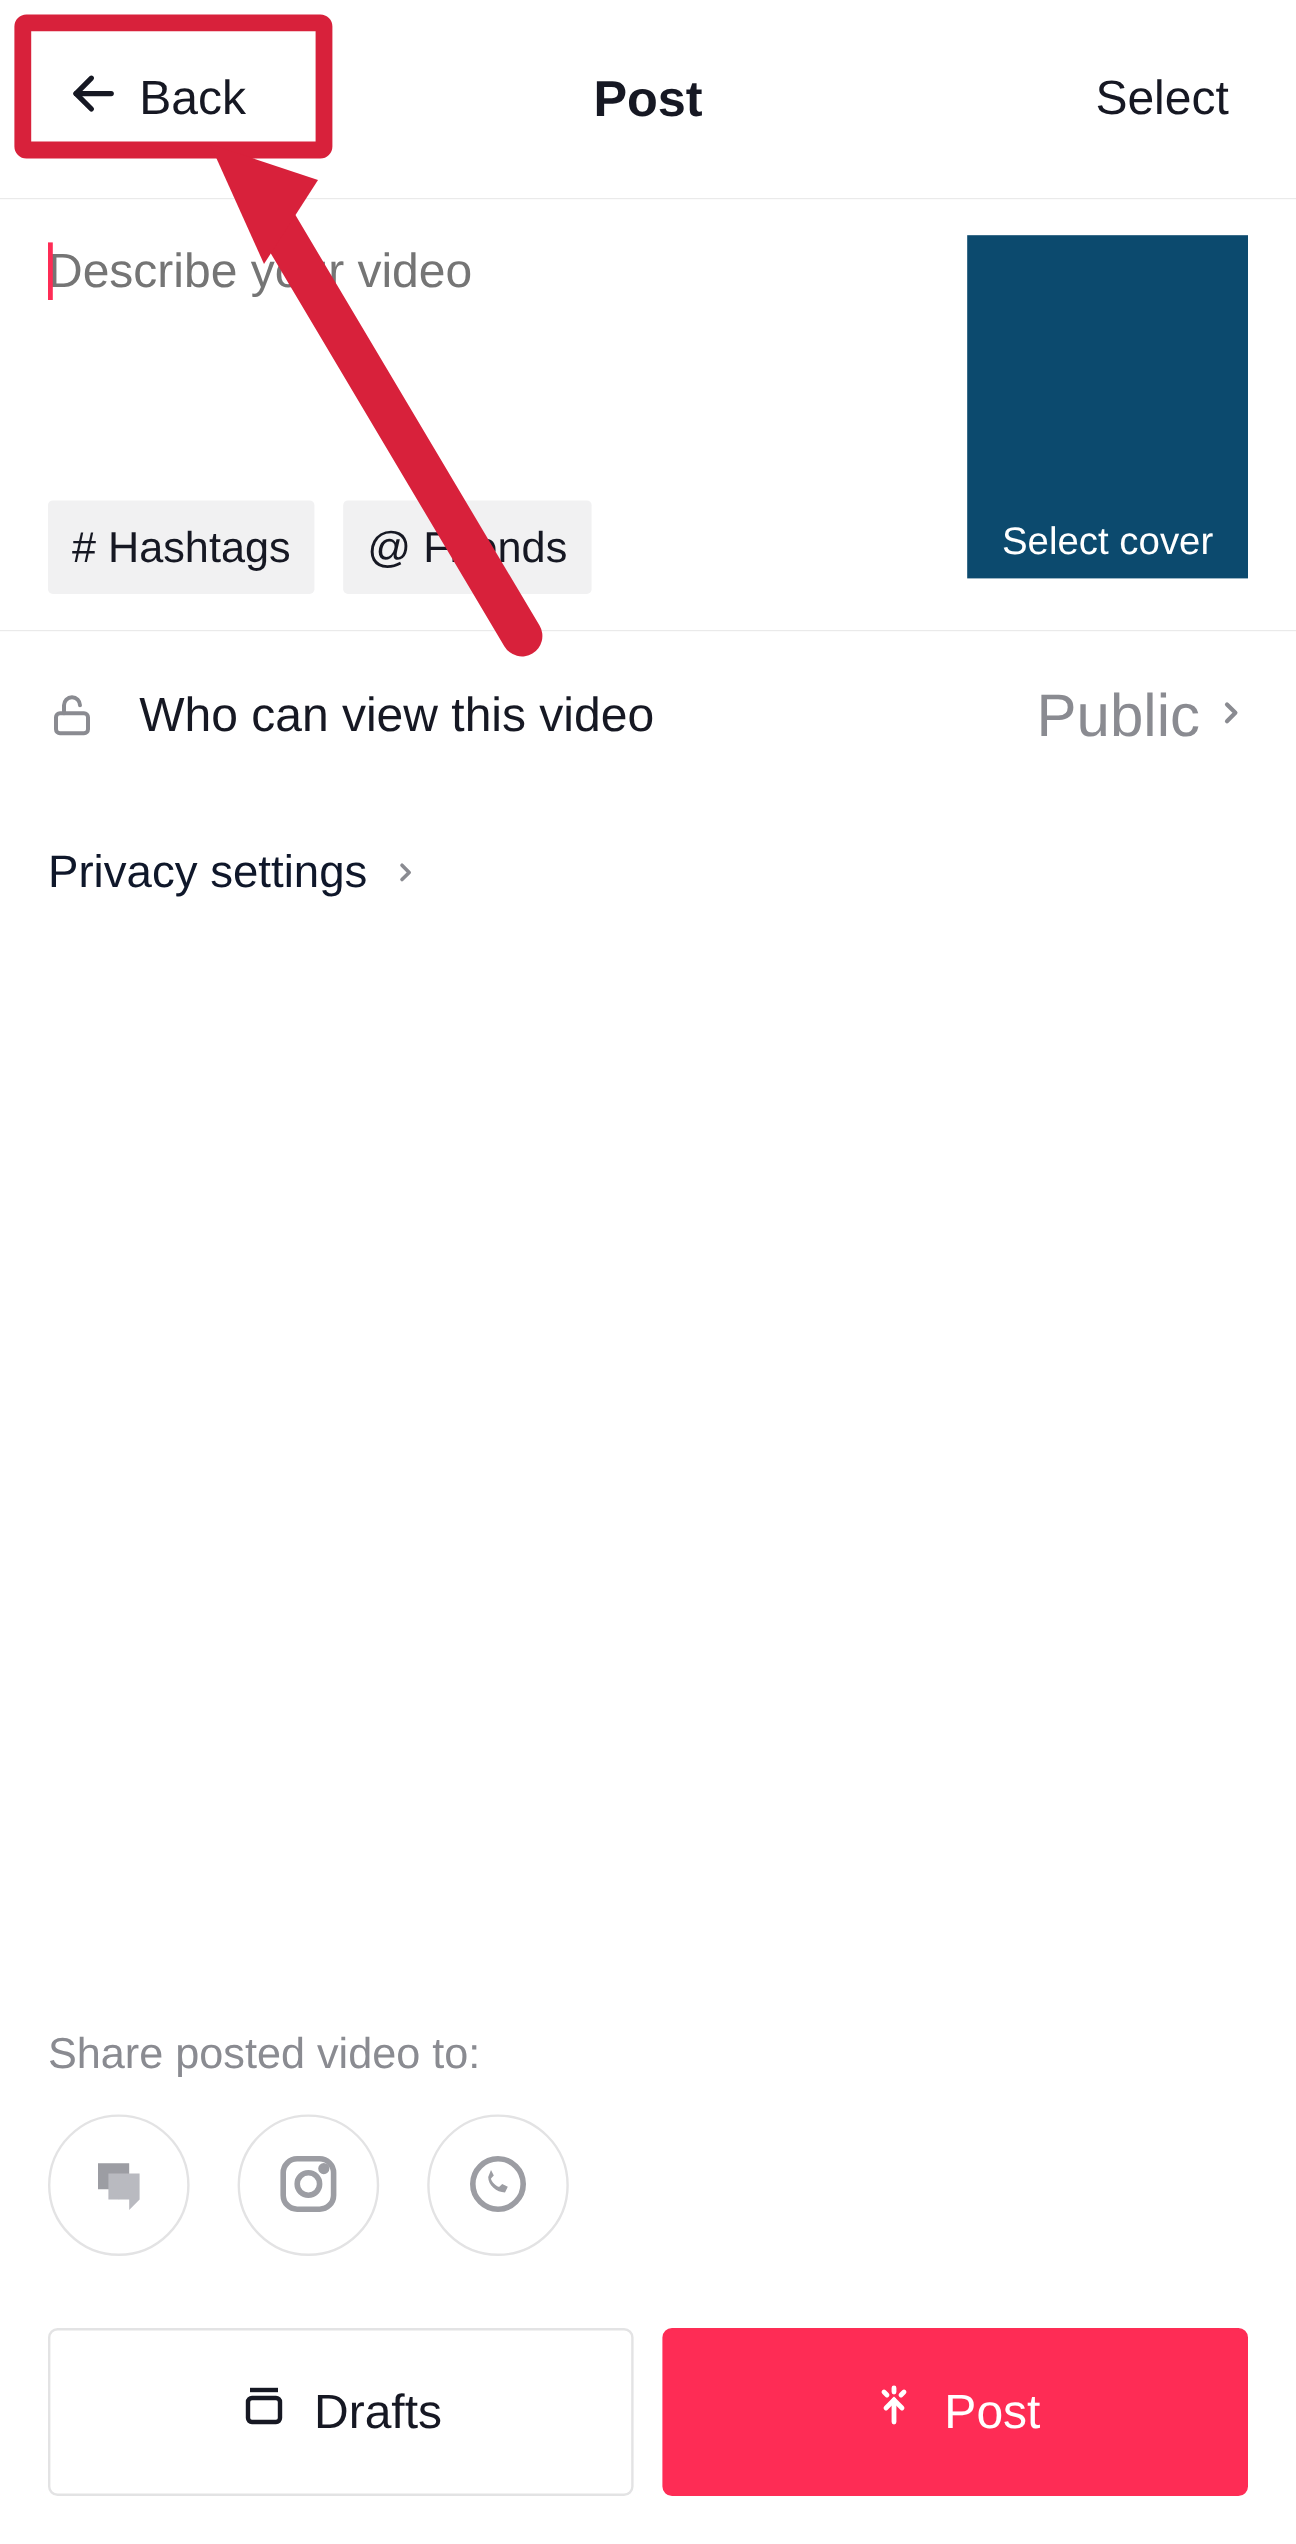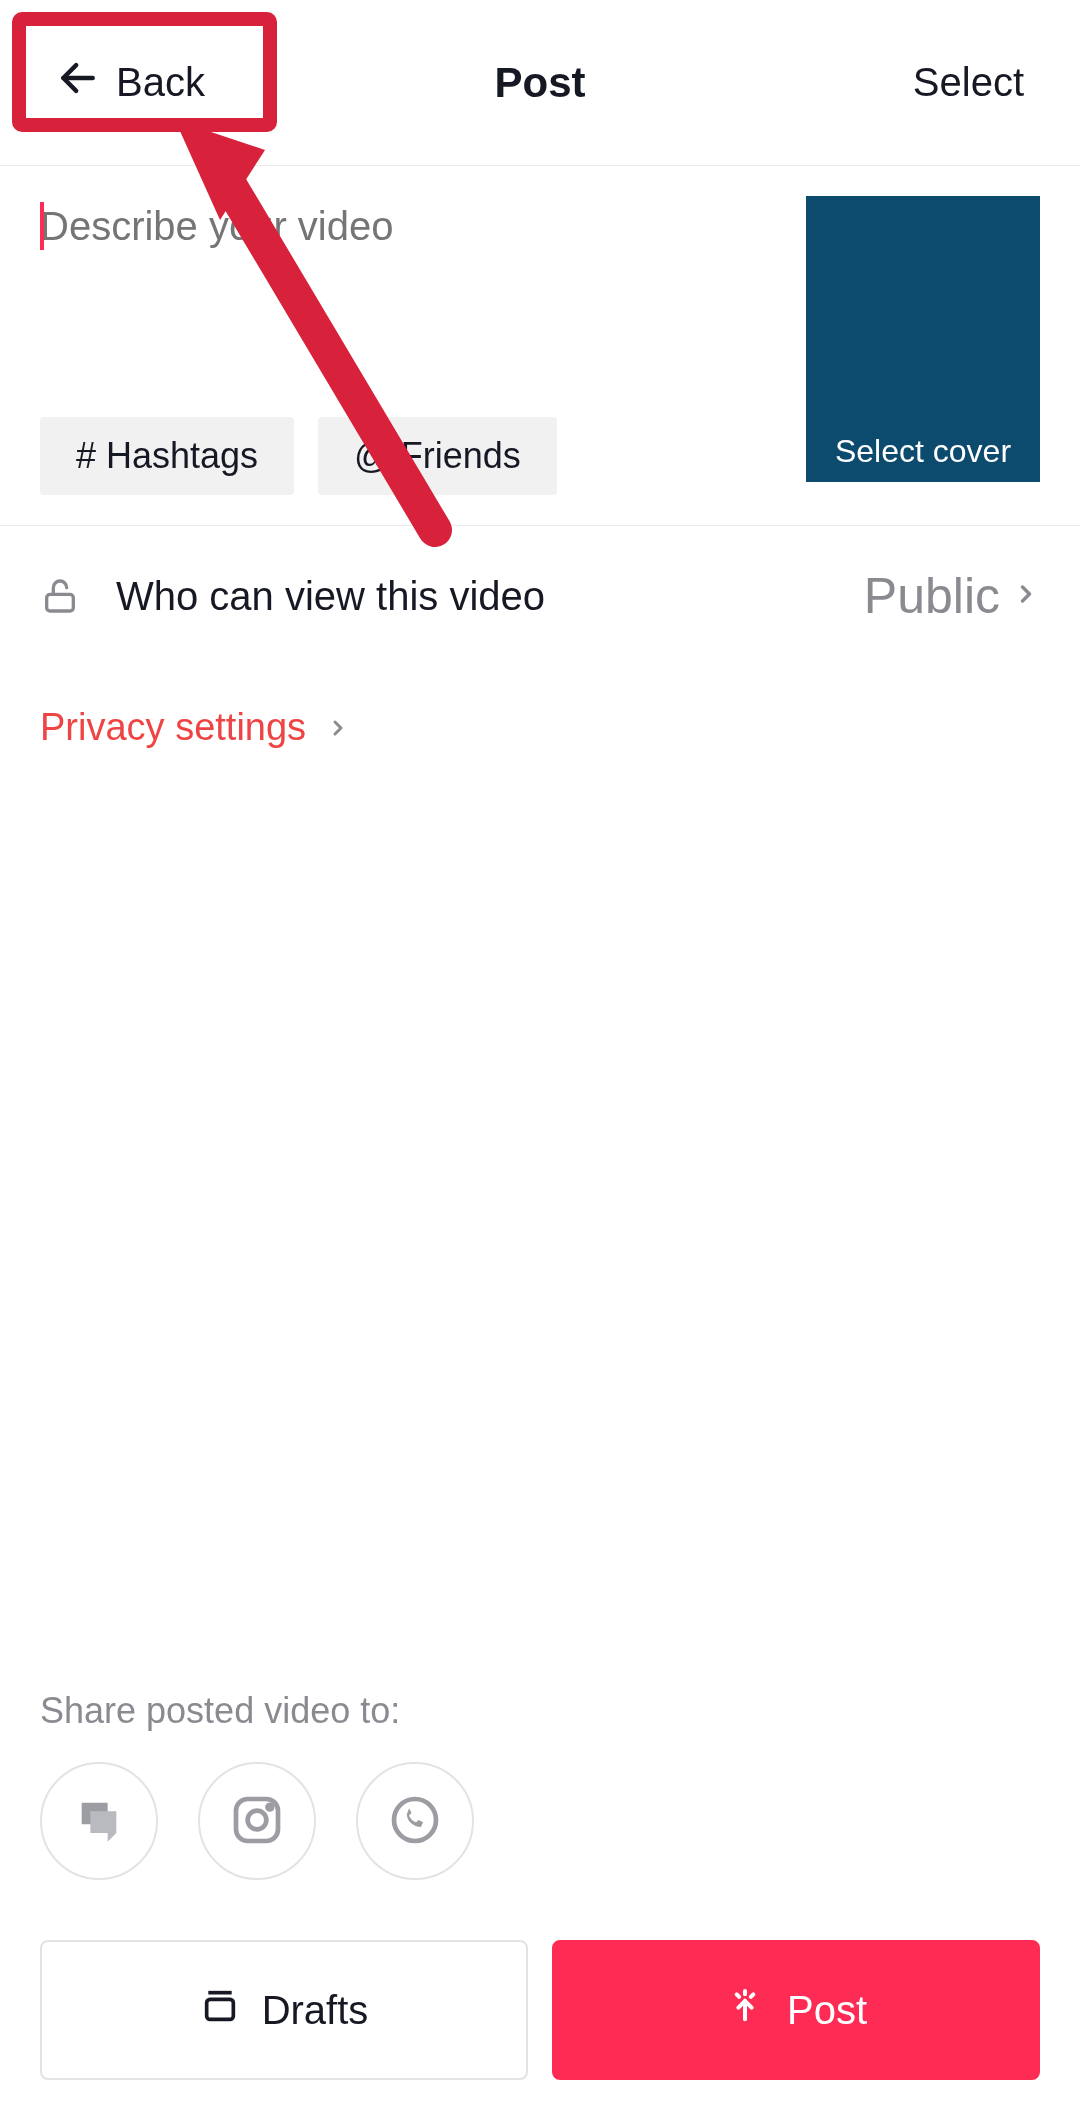--- a/index.html
+++ b/index.html
@@ -88,21 +88,21 @@
     .chips {
       display: flex;
       gap: 24px;
       margin-top: 160px;
     }
     .chip {
       background: #f1f1f2;
       border: none;
       font-size: 36px;
       color: #161823;
-      padding: 18px 36px;
+      padding: 18px 20px;
       border-radius: 4px;
     }
     .cover {
       width: 234px;
       height: 286px;
       background: #0c4a6e;
       color: #fff;
       position: relative;
       margin-left: 24px;
     }
@@ -145,21 +145,21 @@
       width: 58px; height: 58px;
       background: #34c787;
       border-radius: 50%;
     }
     .privacy-link {
       display: flex;
       align-items: flex-start;
       gap: 20px;
       padding: 40px;
       font-size: 38px;
-      color: #ef4444;
+      color: #0f172a;
     }
     .share-section {
       position: absolute;
       bottom: 240px;
       left: 40px; right: 40px;
     }
     .share-label {
       font-size: 36px;
       color: #8a8b91;
       margin-bottom: 30px;

